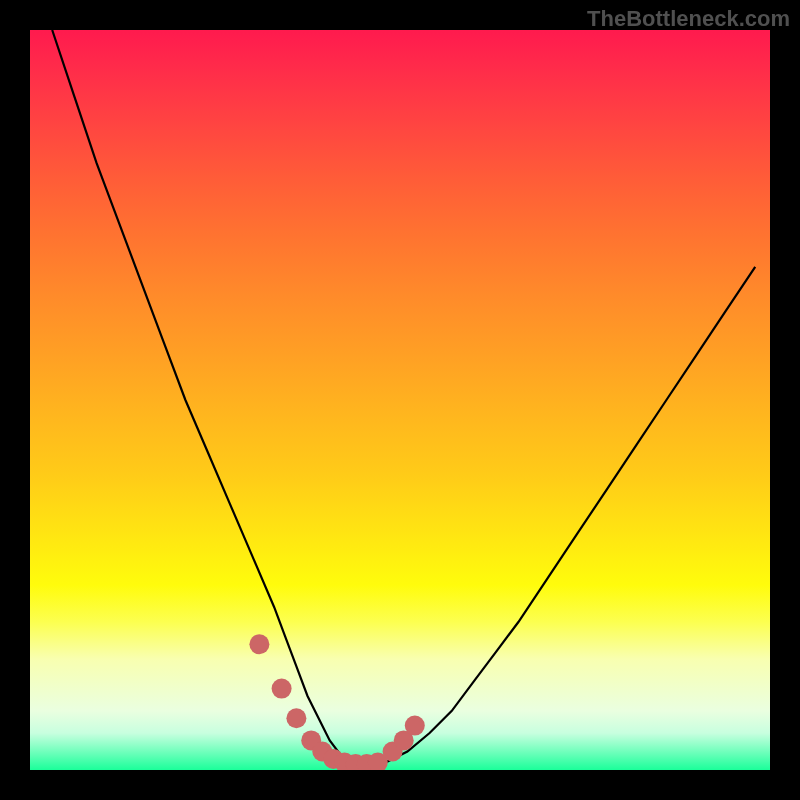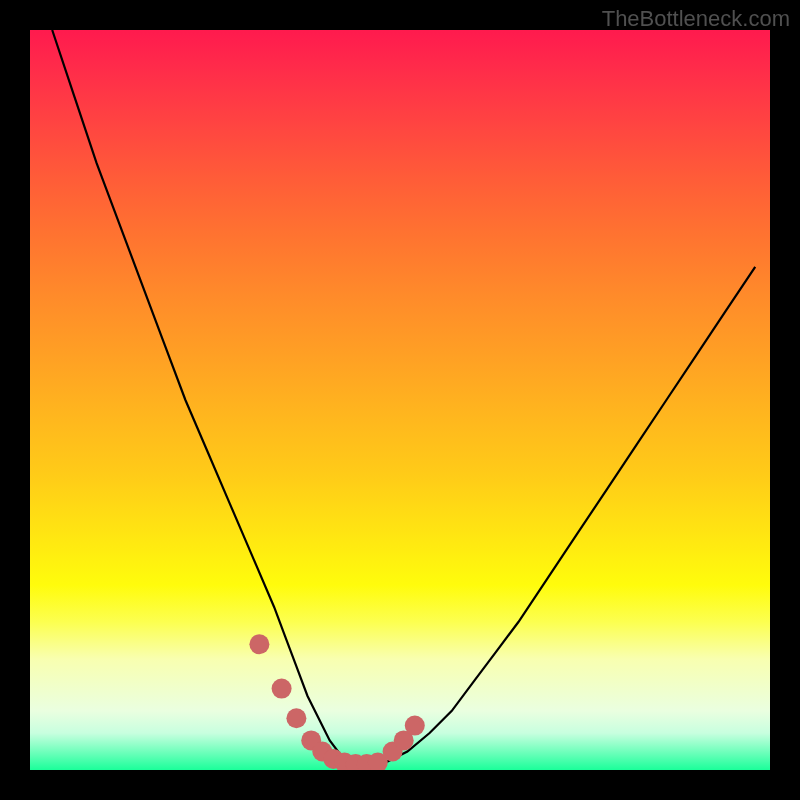--- a/index.html
+++ b/index.html
@@ -15,21 +15,21 @@
     position: relative;
     width: 800px;
     height: 800px;
   }
   .watermark {
     position: absolute;
     top: 6px;
     right: 10px;
     color: #505050;
     font-size: 22px;
-    font-weight: 400;
+    font-weight: 700;
     z-index: 10;
   }
   .plot-area {
     position: absolute;
     left: 30px;
     top: 30px;
     width: 740px;
     height: 740px;
     background: linear-gradient(to bottom,
       #ff1a4e 0%,

